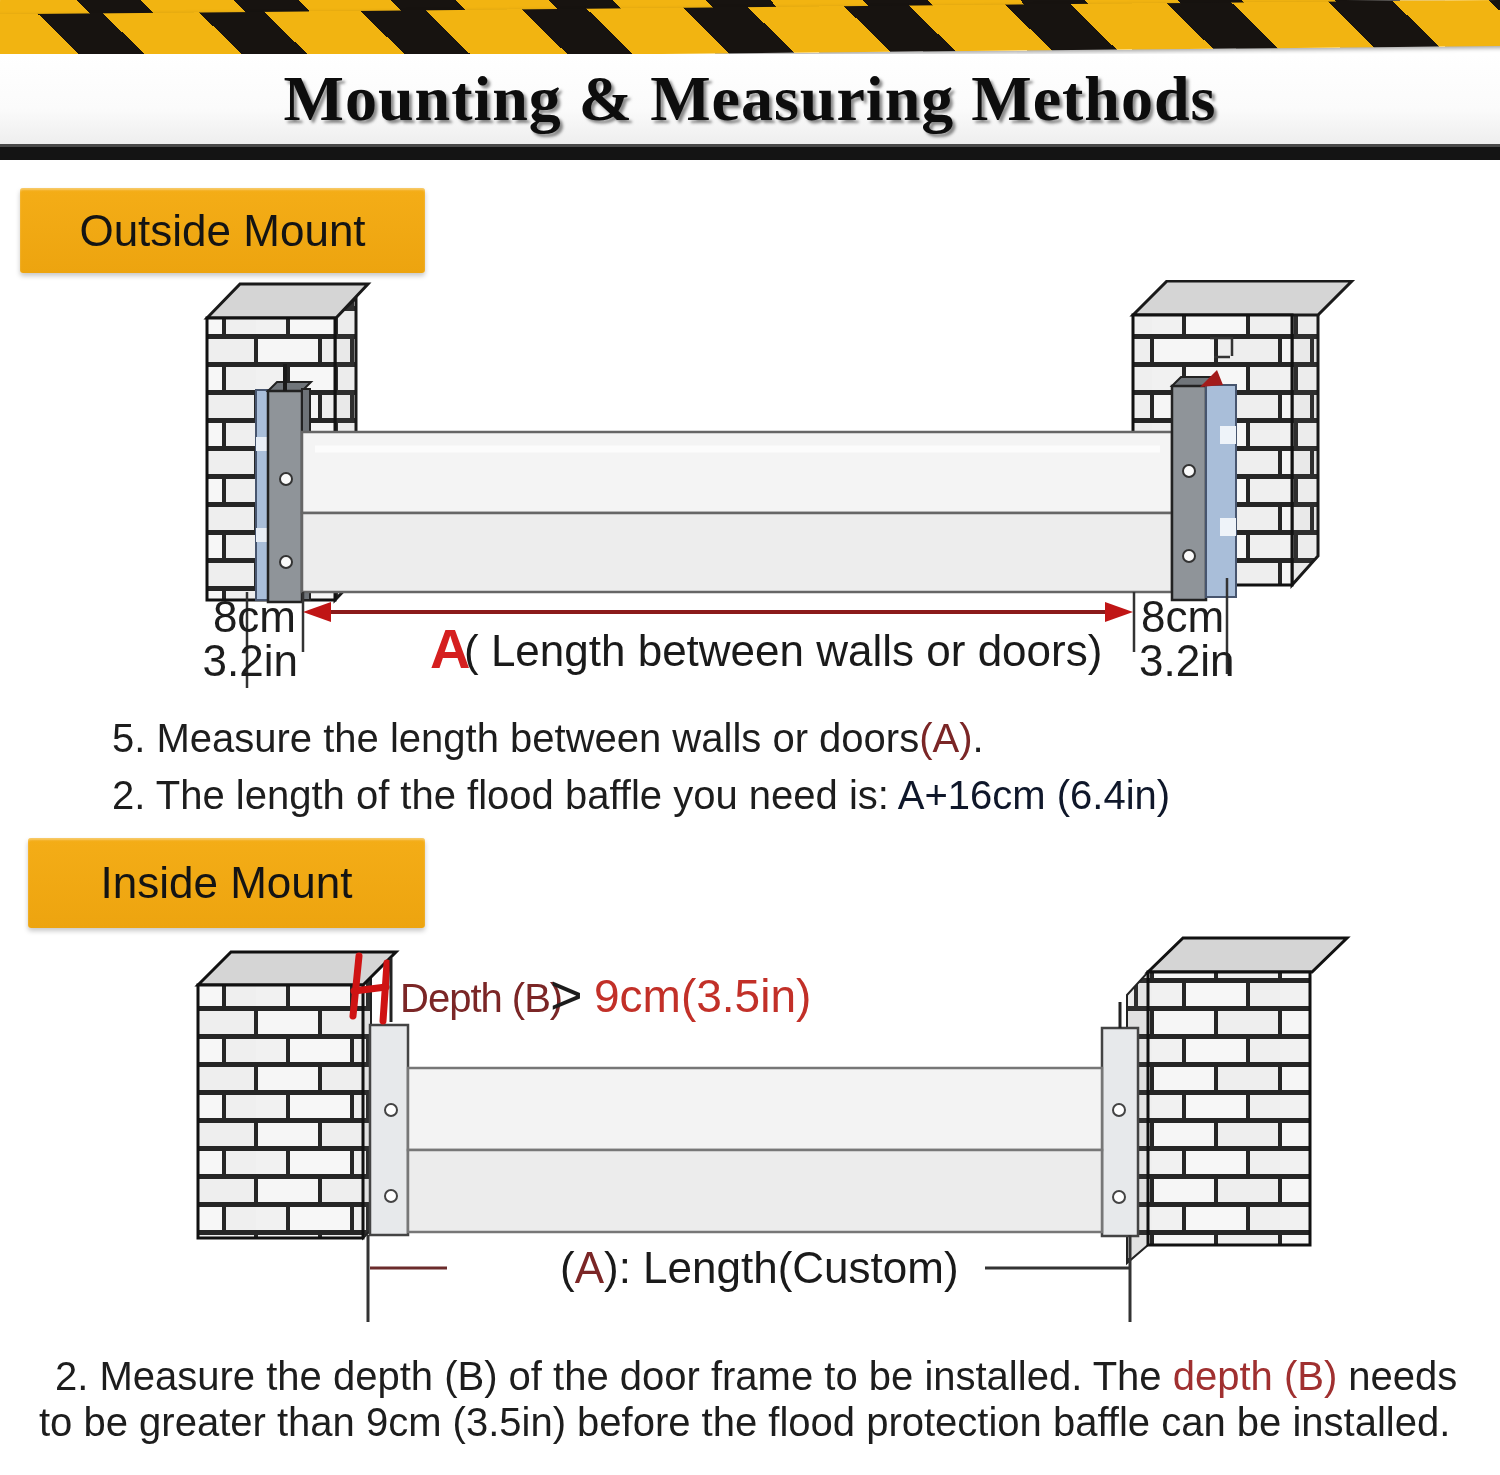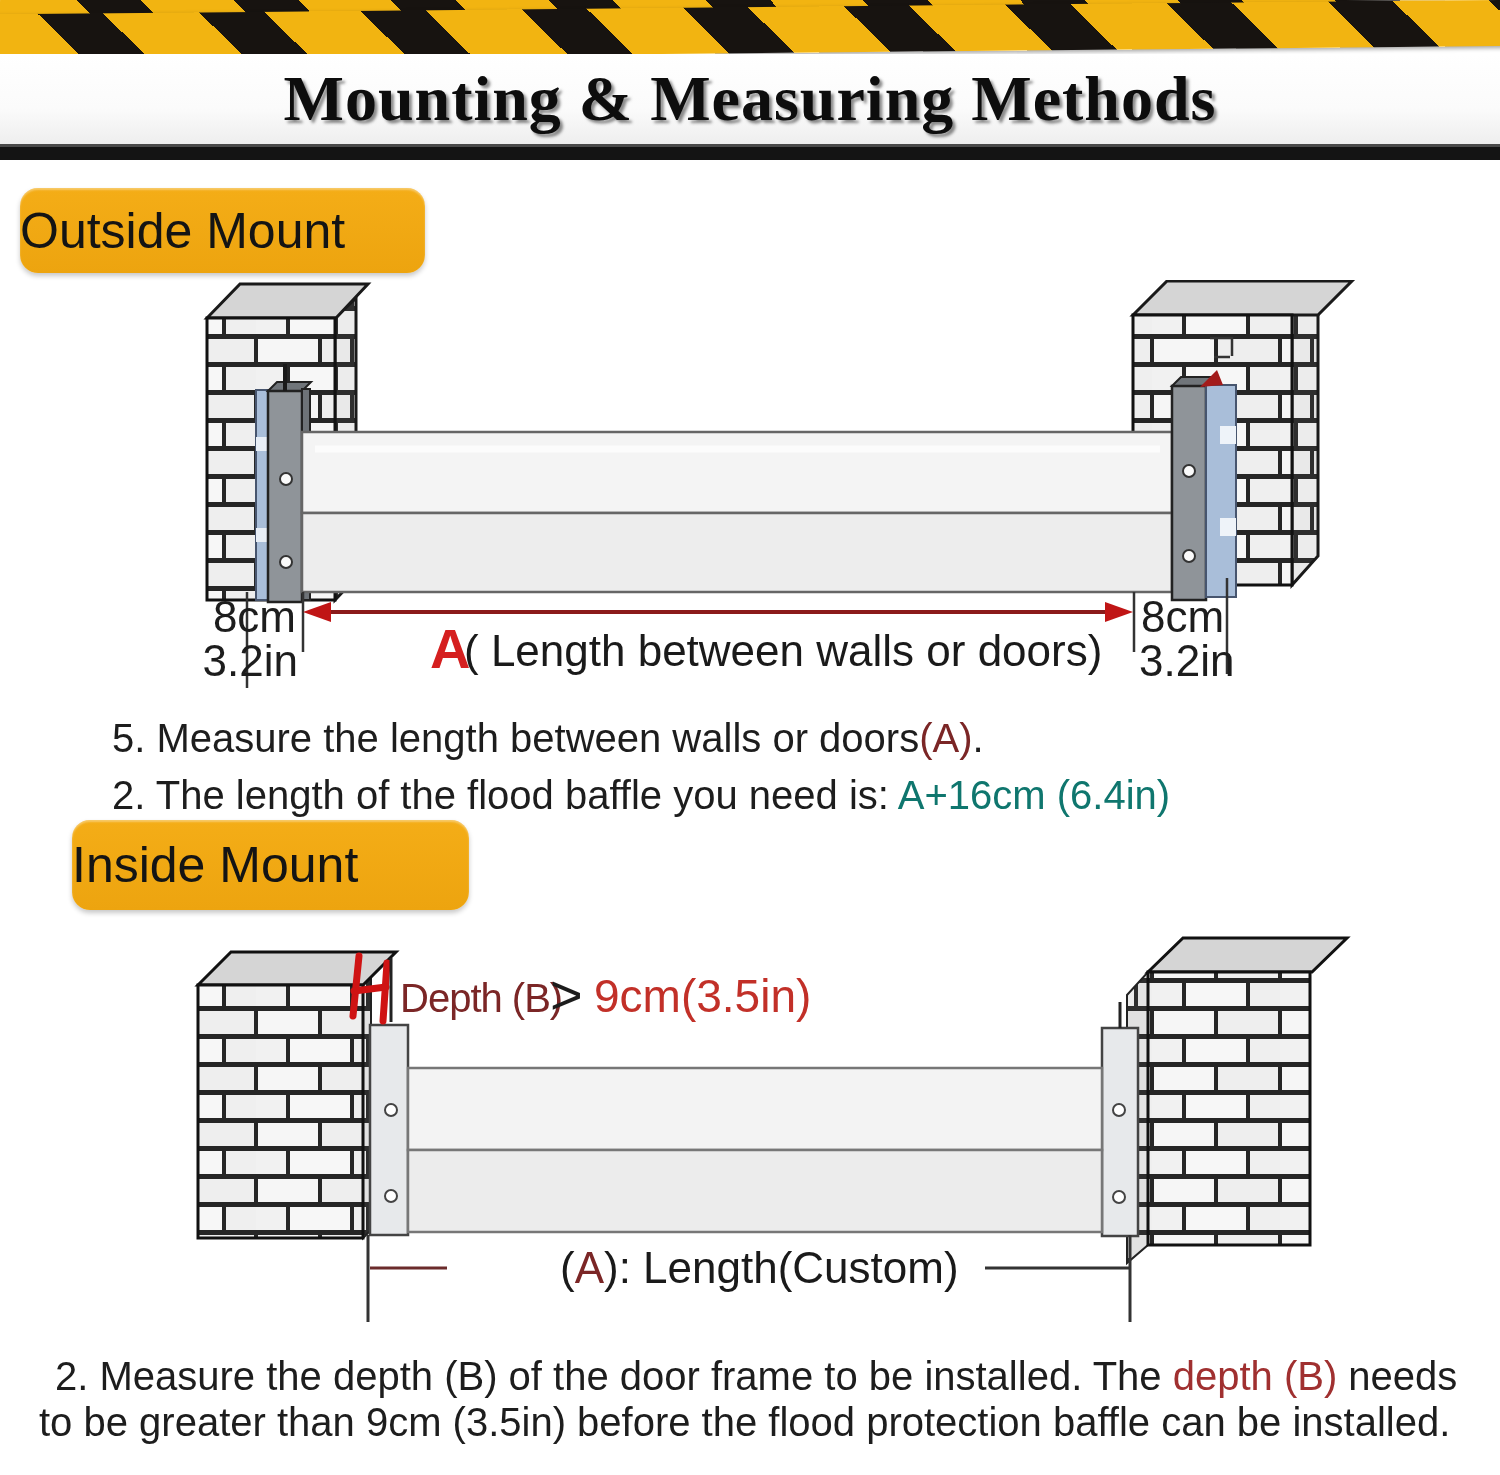--- a/index.html
+++ b/index.html
@@ -19,38 +19,38 @@
     background:linear-gradient(180deg,#ffffff 0%,#fbfbfb 60%,#eeeeee 100%);
     display:flex;align-items:center;justify-content:center;}
   .title{font-size:64px;font-weight:700;letter-spacing:1px;color:#0d0d0d;
     text-shadow:3px 3px 3px rgba(45,45,45,.55), -1px -1px 0 rgba(255,255,255,.8);font-family:Liberation Serif, serif;}
 
   .black-bar{position:absolute;top:144px;left:0;width:1500px;height:16px;background:#141414;
     box-shadow:inset 0 3px 0 #4a4a4a;}
 
   
   .badge{position:absolute;background:linear-gradient(180deg,#f4ad17 0%,#eda40f 100%);
-    border-radius:18px;color:#141414;font-size:50px;display:flex;align-items:center;
-    box-shadow:0 3px 5px rgba(0,0,0,.22), inset 0 2px 2px rgba(255,255,255,.35);}
+    border-radius:3px;color:#141414;font-size:44px;display:flex;align-items:center;
+    justify-content:center;box-shadow:0 3px 5px rgba(0,0,0,.22), inset 0 2px 2px rgba(255,255,255,.35);}
   .badge-outside{left:20px;top:188px;width:405px;height:85px;}
-  .badge-inside{left:28px;top:820px;width:397px;height:90px;margin-left:44px;}
+  .badge-inside{left:28px;top:838px;width:397px;height:90px;}
 
   
   .diagram{position:absolute;left:0;width:1500px;}
   svg text{font-family:"Liberation Sans",sans-serif;}
 
   
   .steps{position:absolute;font-size:40px;color:#1d1d1d;line-height:44px;}
   .steps-outside{left:112px;top:716px;}
   .steps-outside .row{margin-bottom:13px;}
   .steps-inside{left:55px;top:1334px;}
   .row-gap{margin-top:20px;}
   .row-cont{margin-left:-16px;margin-top:2px;}
   .hl-maroon{color:#7b2626;}
-  .hl-darkred{color:#0f766e;}
+  .hl-darkred{color:#0f172a;}
   .hl-red2{color:#a03030;}
 </style>
 </head>
 <body>
 
 <div class="page">
 
   <div class="hazard">
     <div class="tape-back"></div>
     <div class="tape-main"></div>

